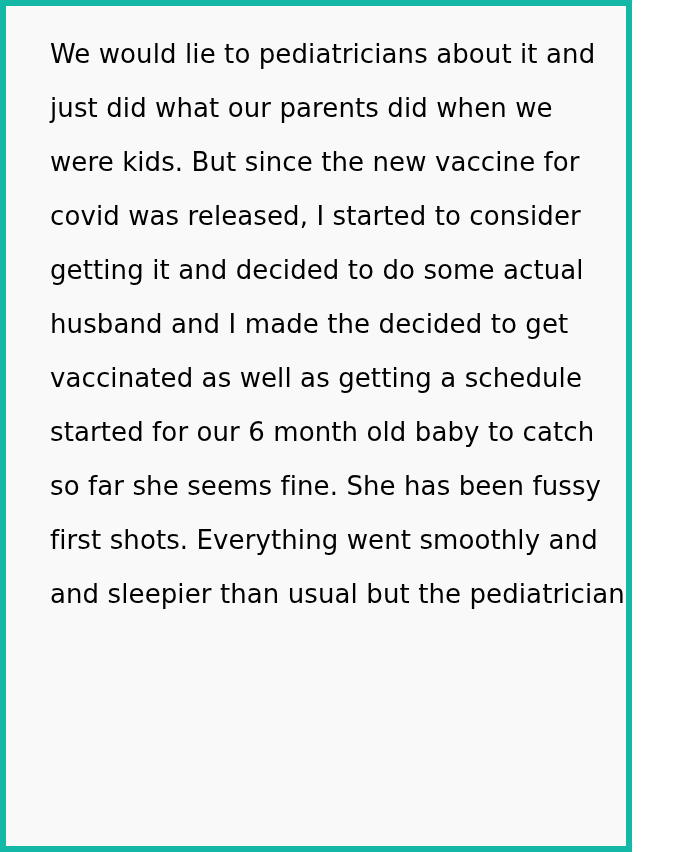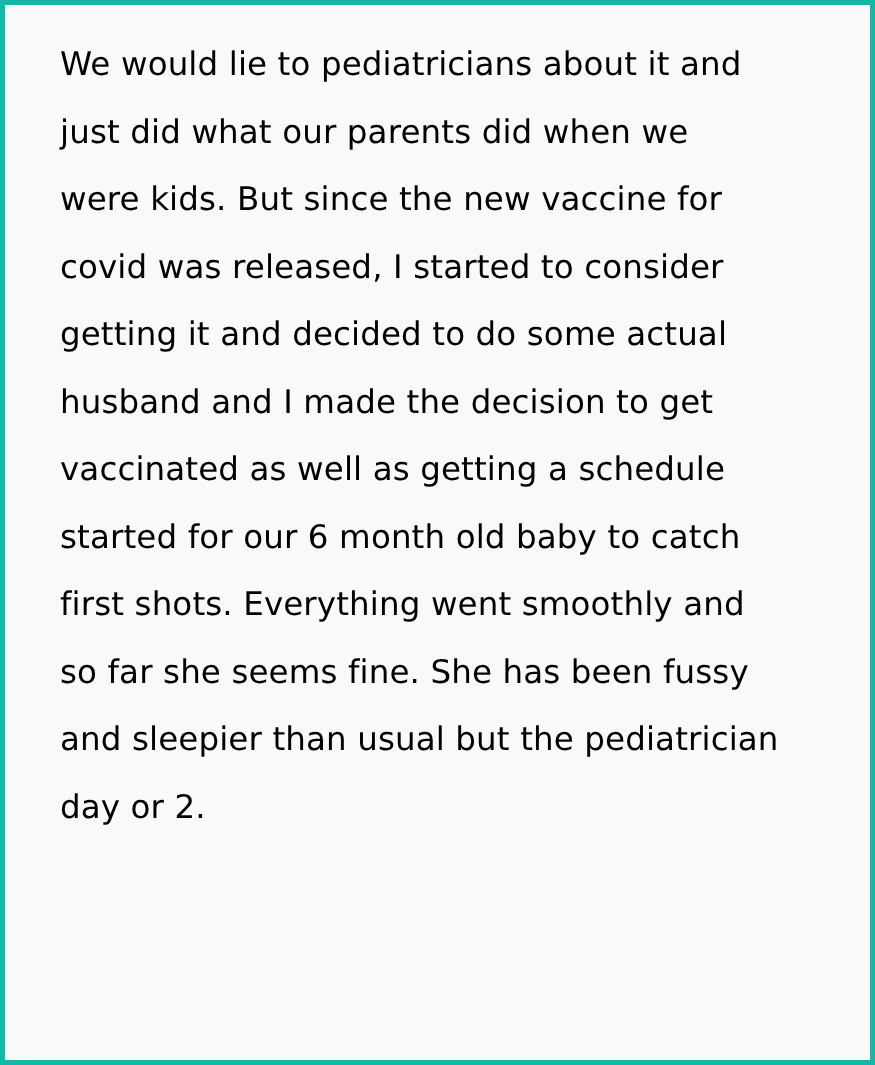--- a/index.html
+++ b/index.html
@@ -7,24 +7,24 @@
       padding: 0;
       background: #ffffff;
     }
     body {
       width: 700px;
       height: 852px;
       overflow: hidden;
     }
     .card {
       box-sizing: border-box;
-      width: 700px;
+      width: 632px;
       height: 852px;
       background: #f9f9f9;
-      border: 4px solid #14b8a6;
+      border: 6px solid #14b8a6;
       padding: 21px 20px 0 44px;
     }
     .line {
       font-family: "DejaVu Sans", sans-serif;
       font-size: 26px;
       line-height: 54px;
       color: #000000;
       white-space: nowrap;
       letter-spacing: 0.1px;
     }
@@ -32,21 +32,20 @@
 </head>
 <body>
 
 <div class="card">
   <div class="paragraph">
     <div class="line">We would lie to pediatricians about it and</div>
     <div class="line">just did what our parents did when we</div>
     <div class="line">were kids. But since the new vaccine for</div>
     <div class="line">covid was released, I started to consider</div>
     <div class="line">getting it and decided to do some actual</div>
-    <div class="line">husband and I made the decision to get</div>
+    <div class="line">husband and I made the decided to get</div>
     <div class="line">vaccinated as well as getting a schedule</div>
     <div class="line">started for our 6 month old baby to catch</div>
+    <div class="line">so far she seems fine. She has been fussy</div>
     <div class="line">first shots. Everything went smoothly and</div>
-    <div class="line">so far she seems fine. She has been fussy</div>
     <div class="line">and sleepier than usual but the pediatrician</div>
-    <div class="line">day or 2.</div>
   </div>
 </div>
 
 </body></html>

